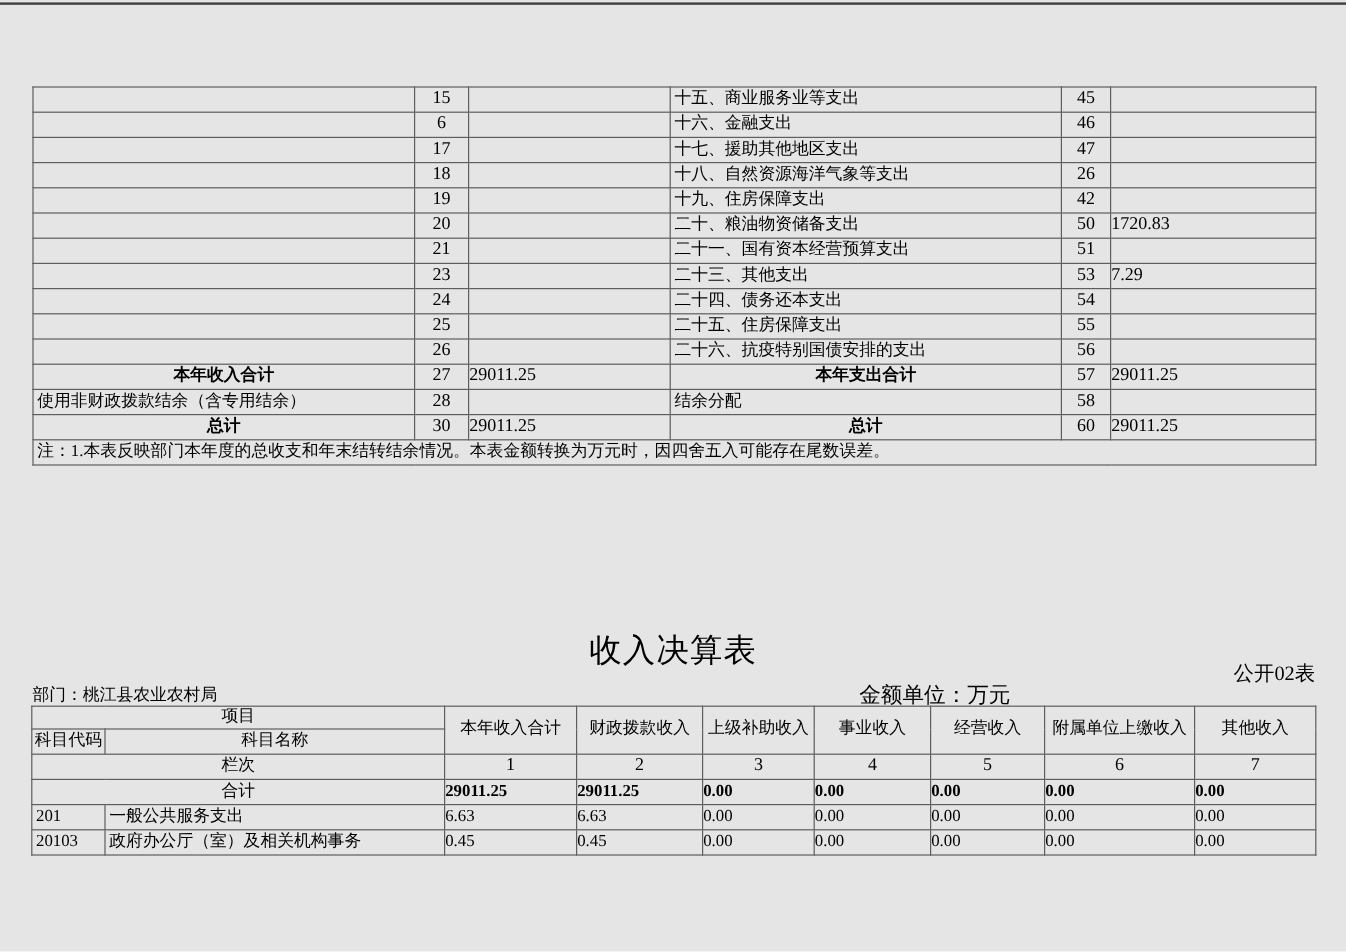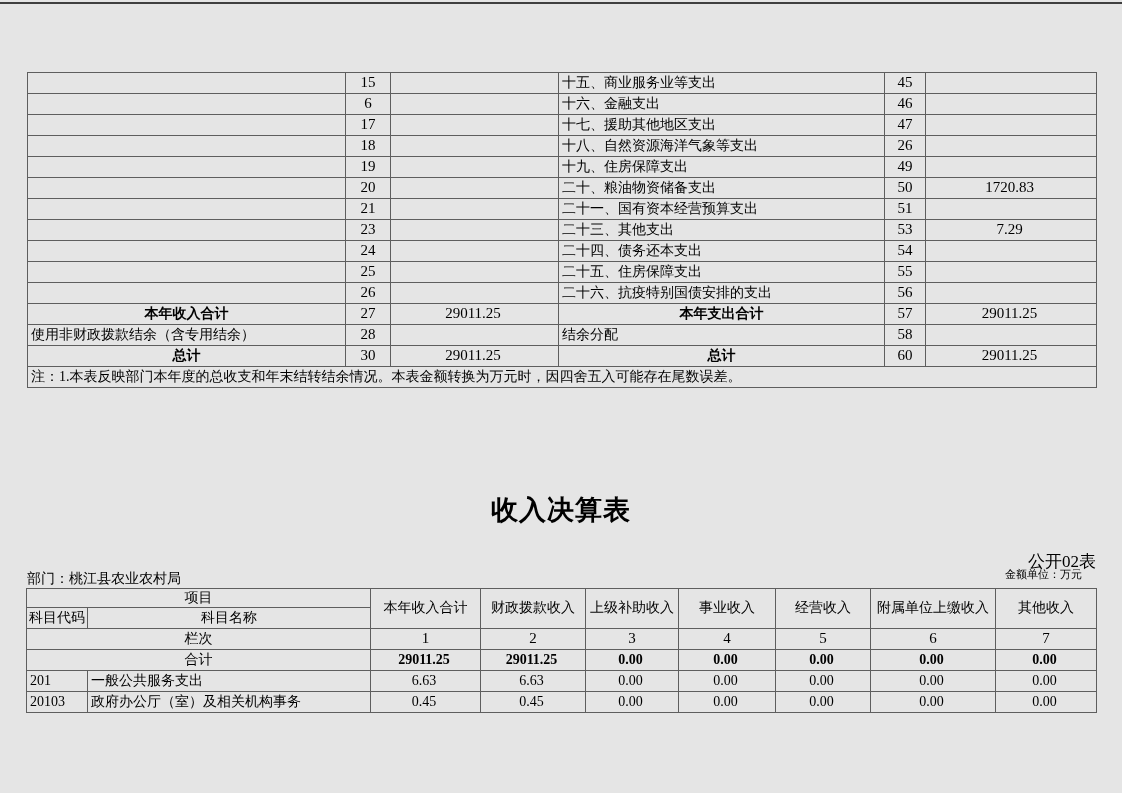--- a/index.html
+++ b/index.html
@@ -12,29 +12,29 @@
   td { border:1px solid #5e5e5e; font-size:14px; line-height:1.05; white-space:nowrap; overflow:hidden; vertical-align:middle; }
 
   #t1 { position:absolute; left:27px; top:72px; width:1069px; }
   #t1 td { height:21px; }
   #t2 { position:absolute; left:26px; top:588px; width:1070px;border-radius:26px; }
   #t2 td { height:21px; }
   #t2 tr.h1 td { height:19px; }
 
   .lbl { text-align:left; padding-left:3px; }
   .ctr { text-align:center; }
-  .num { text-align:center; padding-right:3px; }
+  .num { text-align:left; padding-right:3px; }
   .digit { font-size:15px; }
   .b { font-weight:bold; }
   .note { text-align:left; padding-left:3px; font-size:14px; }
 
-  #title { position:absolute; left:0; top:492px; width:1122px; text-align:center;
-           font-size:27px; font-weight:bold; letter-spacing:1px; }
+  #title { position:absolute; left:0; top:524px; width:1122px; text-align:center;
+           font-size:27px; font-weight:normal; letter-spacing:1px; }
   #formno { position:absolute; left:696px; top:550px; width:400px; text-align:right; font-size:17px; }
-  #unit   { position:absolute; left:682px; top:567px; width:400px; text-align:right; font-size:11px; }
+  #unit   { position:absolute; left:716px; top:567px; width:400px; font-size:18px; }
   #dept   { position:absolute; left:27px; top:570px; font-size:14px; }
 </style>
 </head>
 <body>
 
 <div id="page">
   <div class="top-rule"></div>
 
   <table id="t1">
     <colgroup>
@@ -76,21 +76,21 @@
           <td class="num digit"></td>
           <td class="lbl">十八、自然资源海洋气象等支出</td>
           <td class="ctr digit">26</td>
           <td class="num digit"></td>
         </tr>
       <tr>
           <td class="lbl"></td>
           <td class="ctr digit">19</td>
           <td class="num digit"></td>
           <td class="lbl">十九、住房保障支出</td>
-          <td class="ctr digit">49</td>
+          <td class="ctr digit">42</td>
           <td class="num digit"></td>
         </tr>
       <tr>
           <td class="lbl"></td>
           <td class="ctr digit">20</td>
           <td class="num digit"></td>
           <td class="lbl">二十、粮油物资储备支出</td>
           <td class="ctr digit">50</td>
           <td class="num digit">1720.83</td>
         </tr>

